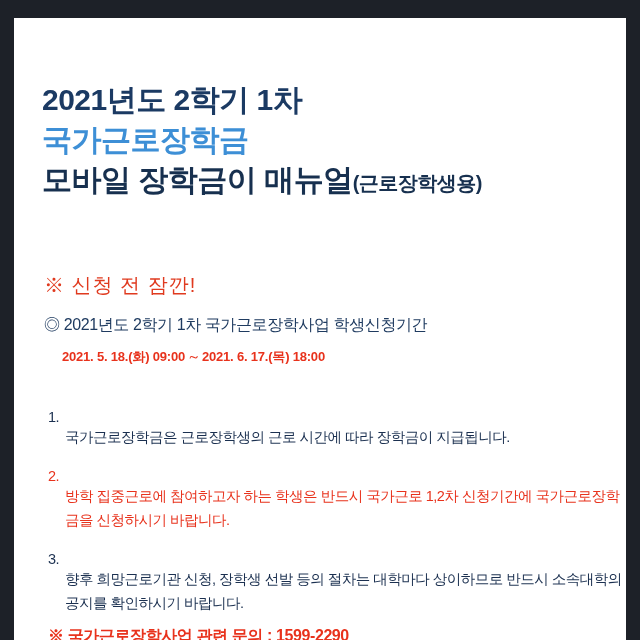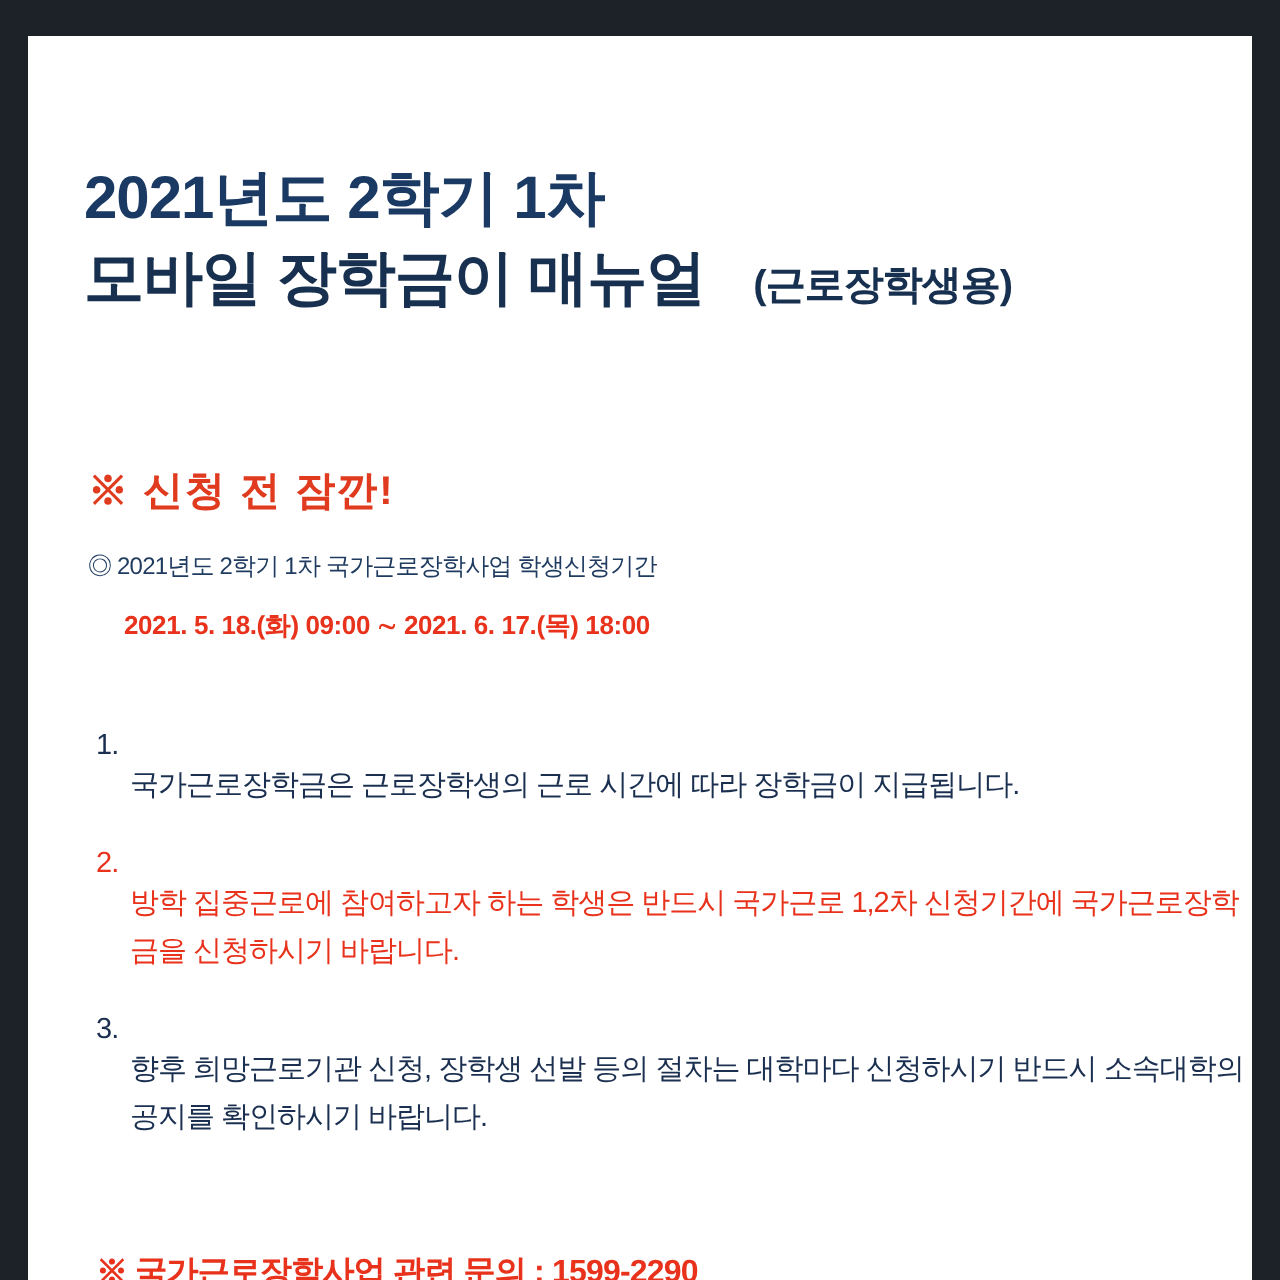--- a/index.html
+++ b/index.html
@@ -60,37 +60,36 @@
     white-space: nowrap;
   }
   .t-navy { color: #1b3a63; }
   .t-blue { color: #3d8fd6; }
   .t-dark { color: #17304f; }
   .title-suffix {
     font-size: 20px;
     font-weight: bold;
     color: #17304f;
     letter-spacing: -0.5px;
-    margin-left: 24px;
   }
 
   
   .notice {
     padding: 72px 0 0 30px;
   }
   .notice-head {
     color: #e03a1f;
     font-size: 20px;
-    font-weight: bold;
+    font-weight: normal;
     letter-spacing: 1px;
     margin-bottom: 16px;
   }
   .notice-sub {
     color: #1f3b60;
-    font-size: 12px;
+    font-size: 16px;
     letter-spacing: -0.4px;
     margin-bottom: 12px;
   }
   .notice-period {
     color: #e8321c;
     font-size: 13px;
     font-weight: bold;
     letter-spacing: -0.2px;
     padding-left: 18px;
   }
@@ -137,20 +136,21 @@
 <div class="page">
 
   <div class="frame-top"></div>
   <div class="frame-left"></div>
   <div class="frame-right"></div>
 
   <div class="sheet">
 
     <div class="title-block">
       <div class="title-line t-navy">2021년도 2학기 1차</div>
+      <div class="title-line t-blue">국가근로장학금</div>
       <div class="title-line t-dark">
         <span>모바일 장학금이 매뉴얼</span><span class="title-suffix">(근로장학생용)</span>
       </div>
     </div>
 
     <div class="notice">
       <div class="notice-head">※ 신청 전 잠깐!</div>
       <div class="notice-sub">◎ 2021년도 2학기 1차 국가근로장학사업 학생신청기간</div>
       <div class="notice-period">2021. 5. 18.(화) 09:00 ∼ 2021. 6. 17.(목) 18:00</div>
     </div>
@@ -162,21 +162,21 @@
         <span class="txt">국가근로장학금은 근로장학생의 근로 시간에 따라 장학금이 지급됩니다.</span>
       </div>
 
       <div class="item it-red">
         <span class="num">2.</span>
         <span class="txt">방학 집중근로에 참여하고자 하는 학생은 반드시 국가근로 1,2차 신청기간에 국가근로장학금을 신청하시기 바랍니다.</span>
       </div>
 
       <div class="item it-navy">
         <span class="num">3.</span>
-        <span class="txt">향후 희망근로기관 신청, 장학생 선발 등의 절차는 대학마다 신청하시기 반드시 소속대학의 공지를 확인하시기 바랍니다.</span>
+        <span class="txt">향후 희망근로기관 신청, 장학생 선발 등의 절차는 대학마다 상이하므로 반드시 소속대학의 공지를 확인하시기 바랍니다.</span>
       </div>
 
     </div>
 
     <div class="footer-cut">※ 국가근로장학사업 관련 문의 : 1599-2290</div>
 
   </div>
 </div>
 
 </body></html>

